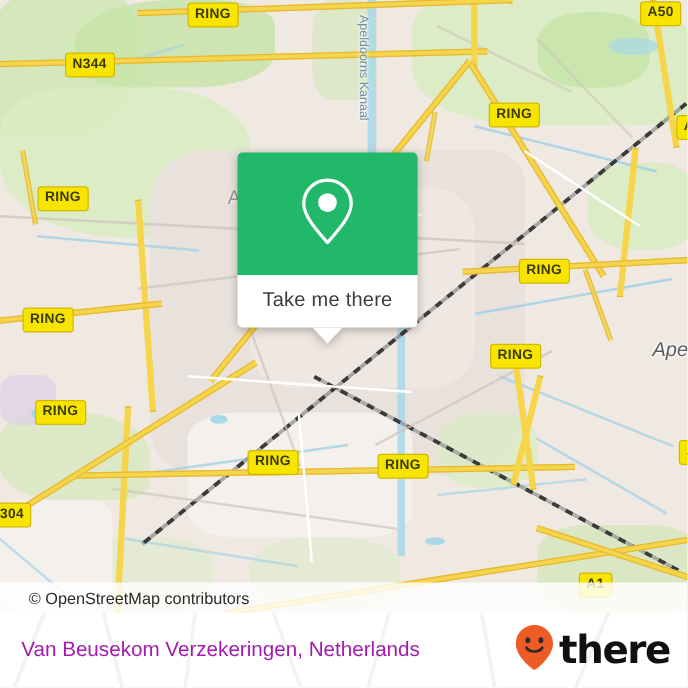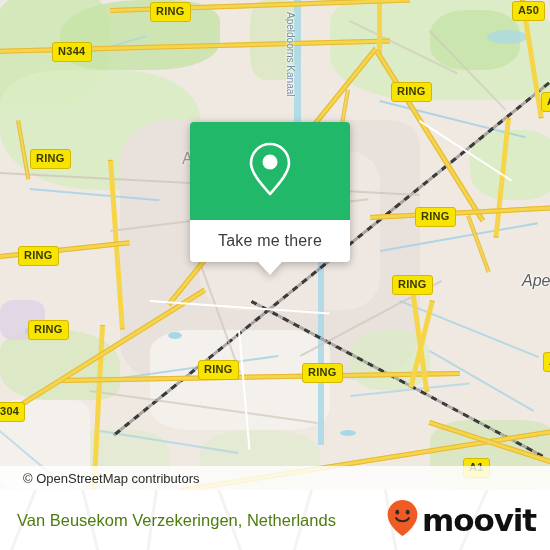--- a/index.html
+++ b/index.html
@@ -58,21 +58,21 @@
     text-shadow:0 0 3px #fff,0 0 3px #fff,0 0 2px #fff;
   }
   .canallabel{
     position:absolute;color:#6f8fa8;font-size:10px;z-index:28;white-space:nowrap;
     writing-mode:vertical-rl;
     text-shadow:0 0 3px #fff,0 0 3px #fff;
   }
 
   
   #card{
-    position:absolute;left:190px;top:122px;width:160px;
+    position:absolute;left:190px;top:122px;width:144px;
     z-index:60;
     filter:drop-shadow(0 2px 4px rgba(0,0,0,.28));
   }
   #card-top{
     height:98px;border-radius:4px 4px 0 0;
     display:flex;align-items:center;justify-content:center;
   }
   #card-bottom{
     height:42px;background:#ffffff;border-radius:0 0 4px 4px;
     display:flex;align-items:center;justify-content:center;
@@ -106,21 +106,21 @@
     position:absolute;left:0;top:490px;width:550px;height:60px;
     background:#ffffff;overflow:hidden;
   }
   .fw{position:absolute;background:#f3f3f3;}
   #footer-inner{
     position:relative;width:100%;height:100%;
     display:flex;align-items:center;justify-content:space-between;
     padding:0 14px 0 17px;box-sizing:border-box;z-index:4;
   }
   #footer-title{
-    font-size:16.5px;color:#4d7c0f;white-space:nowrap;
+    font-size:16.5px;color:#a21caf;white-space:nowrap;
     font-family:"Liberation Sans", sans-serif;
   }
   #brand{display:flex;align-items:center;gap:3px;}
   #brand-name{
     font-size:31px;color:#101010;font-weight:bold;letter-spacing:-1.1px;
     font-family:"DejaVu Sans", sans-serif;
   }
 </style>
 </head>
 <body>
@@ -273,18 +273,18 @@
       <span id="footer-title">Van Beusekom Verzekeringen, Netherlands</span>
       <span id="brand">
         <span style="display:block;">
           <svg width="33" height="38" viewBox="0 0 33 38" aria-hidden="true">
             <path d="M16.5 1 C8.2 1 1.6 7.6 1.6 15.9 C1.6 24.5 11 33.5 16.5 37 C22 33.5 31.4 24.5 31.4 15.9 C31.4 7.6 24.8 1 16.5 1 Z" fill="#ef5b25"></path>
             <ellipse cx="11.3" cy="13.2" rx="1.9" ry="2.4" fill="#2b2b2b"></ellipse>
             <ellipse cx="21.7" cy="13.2" rx="1.9" ry="2.4" fill="#2b2b2b"></ellipse>
             <path d="M10.2 19.2 C12.6 23.2 20.4 23.2 22.8 19.2" fill="none" stroke="#2b2b2b" stroke-width="2.1" stroke-linecap="round"></path>
           </svg>
         </span>
-        <span id="brand-name">moovit</span>
+        <span id="brand-name">there</span>
       </span>
     </div>
   </div>
 
 </div>
 
 </body></html>

